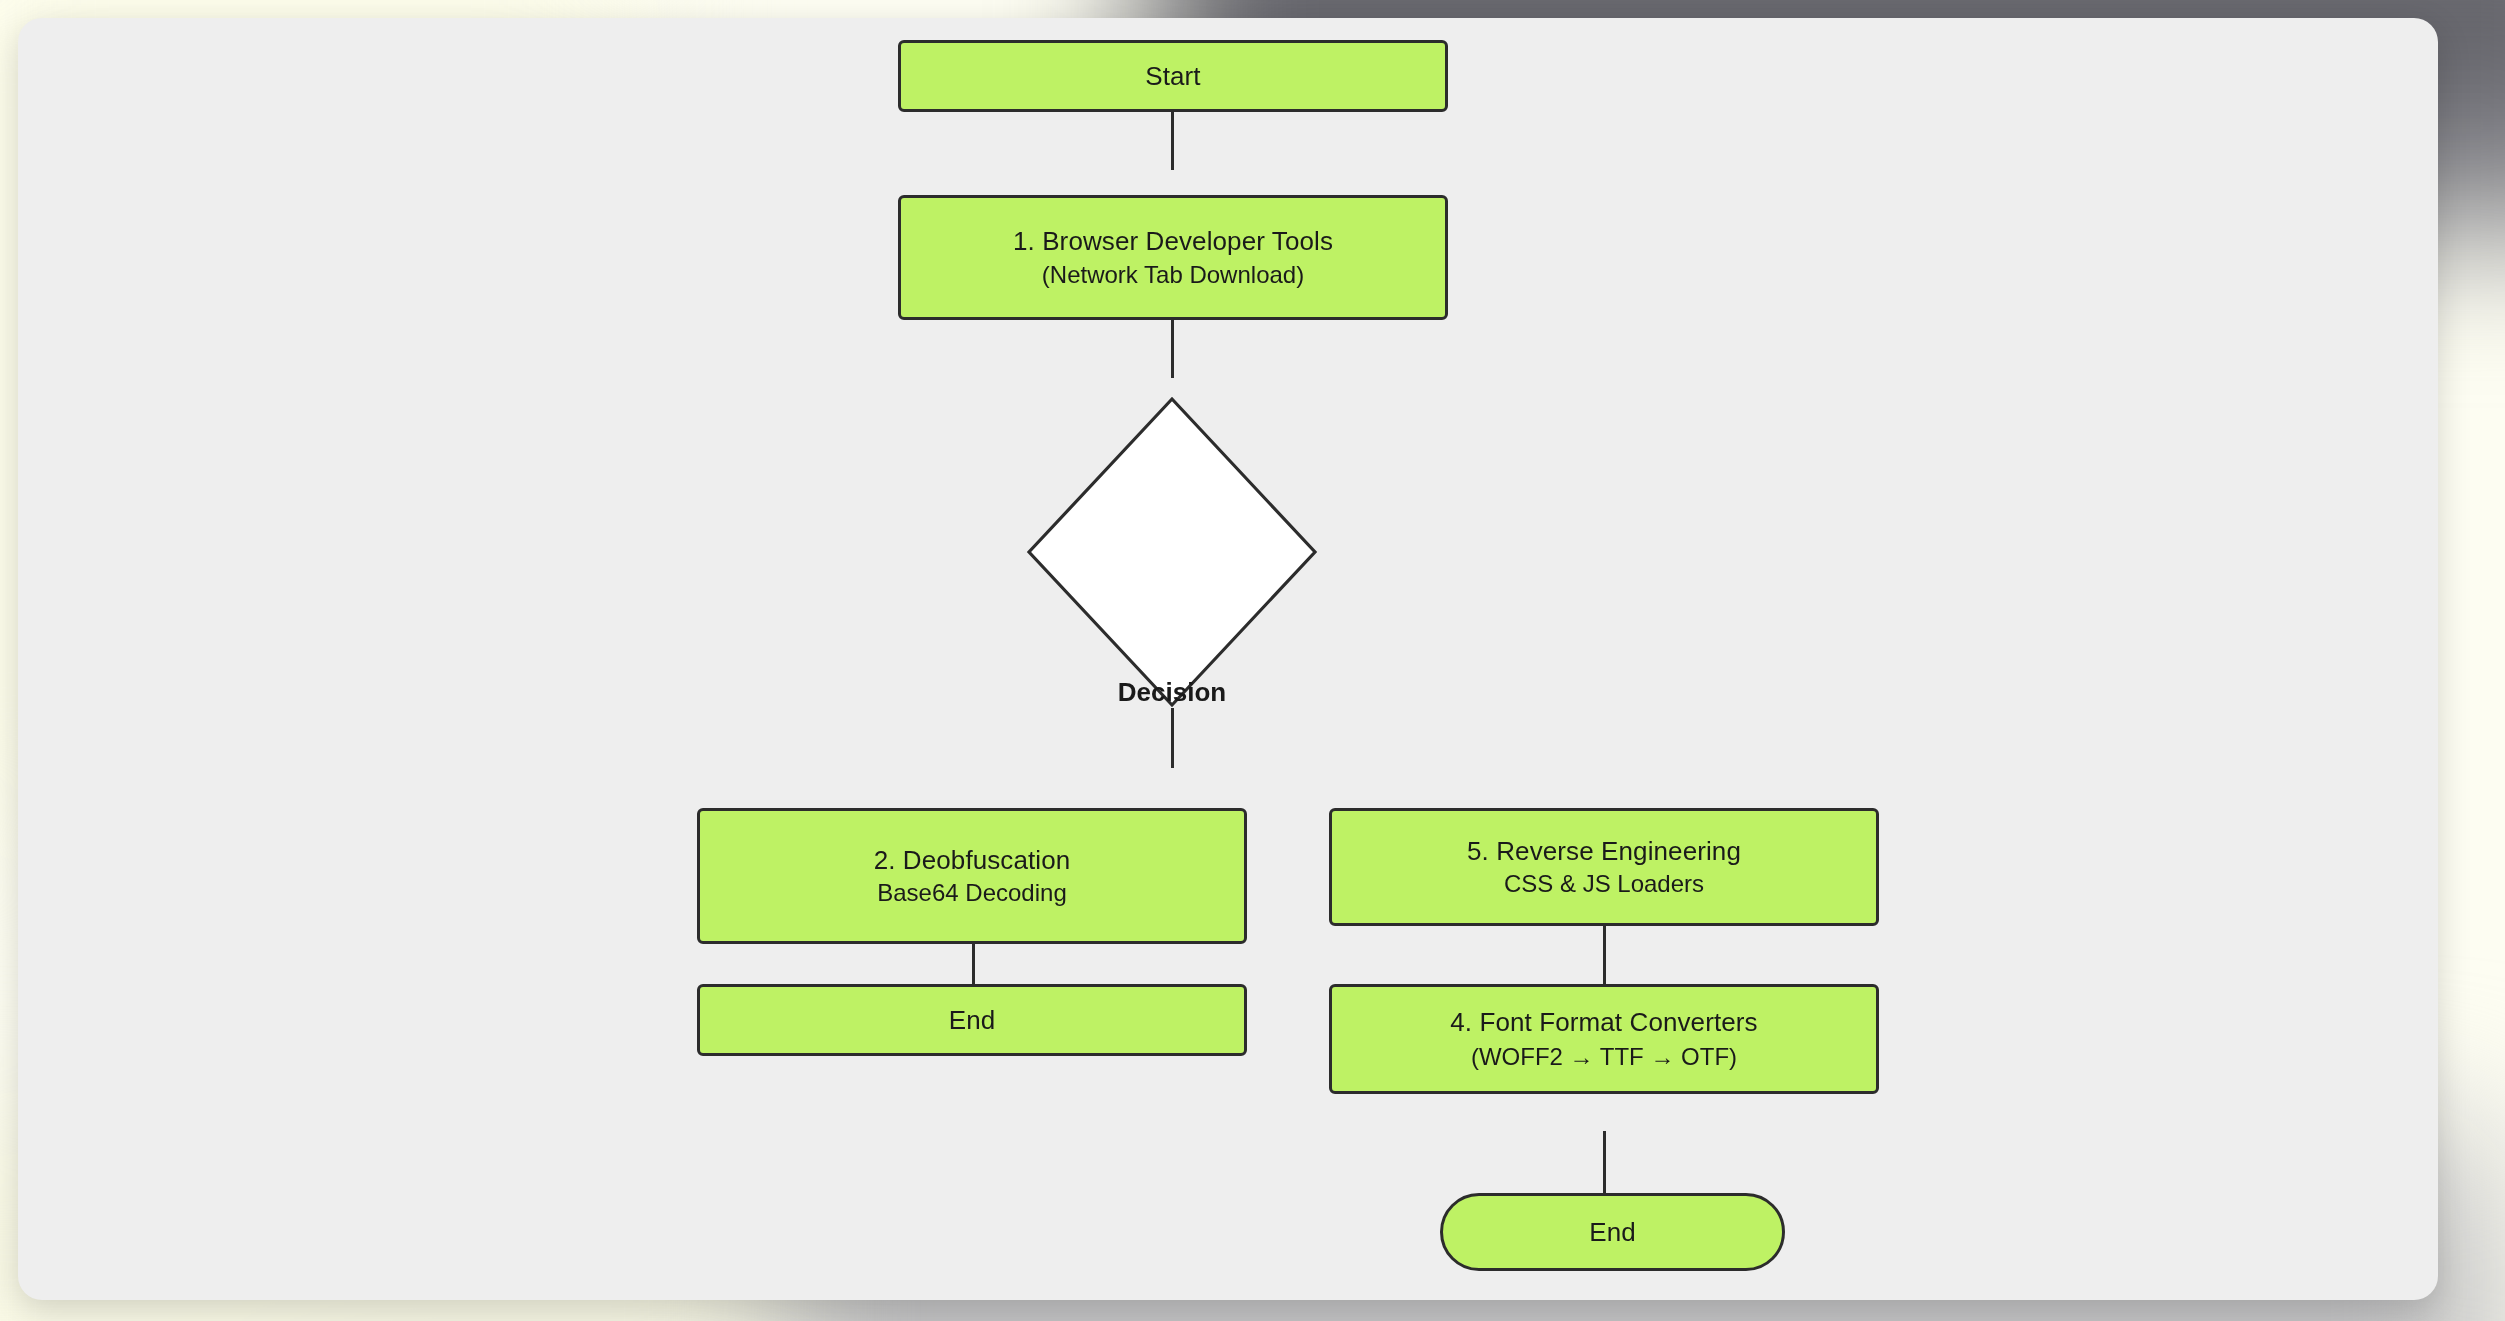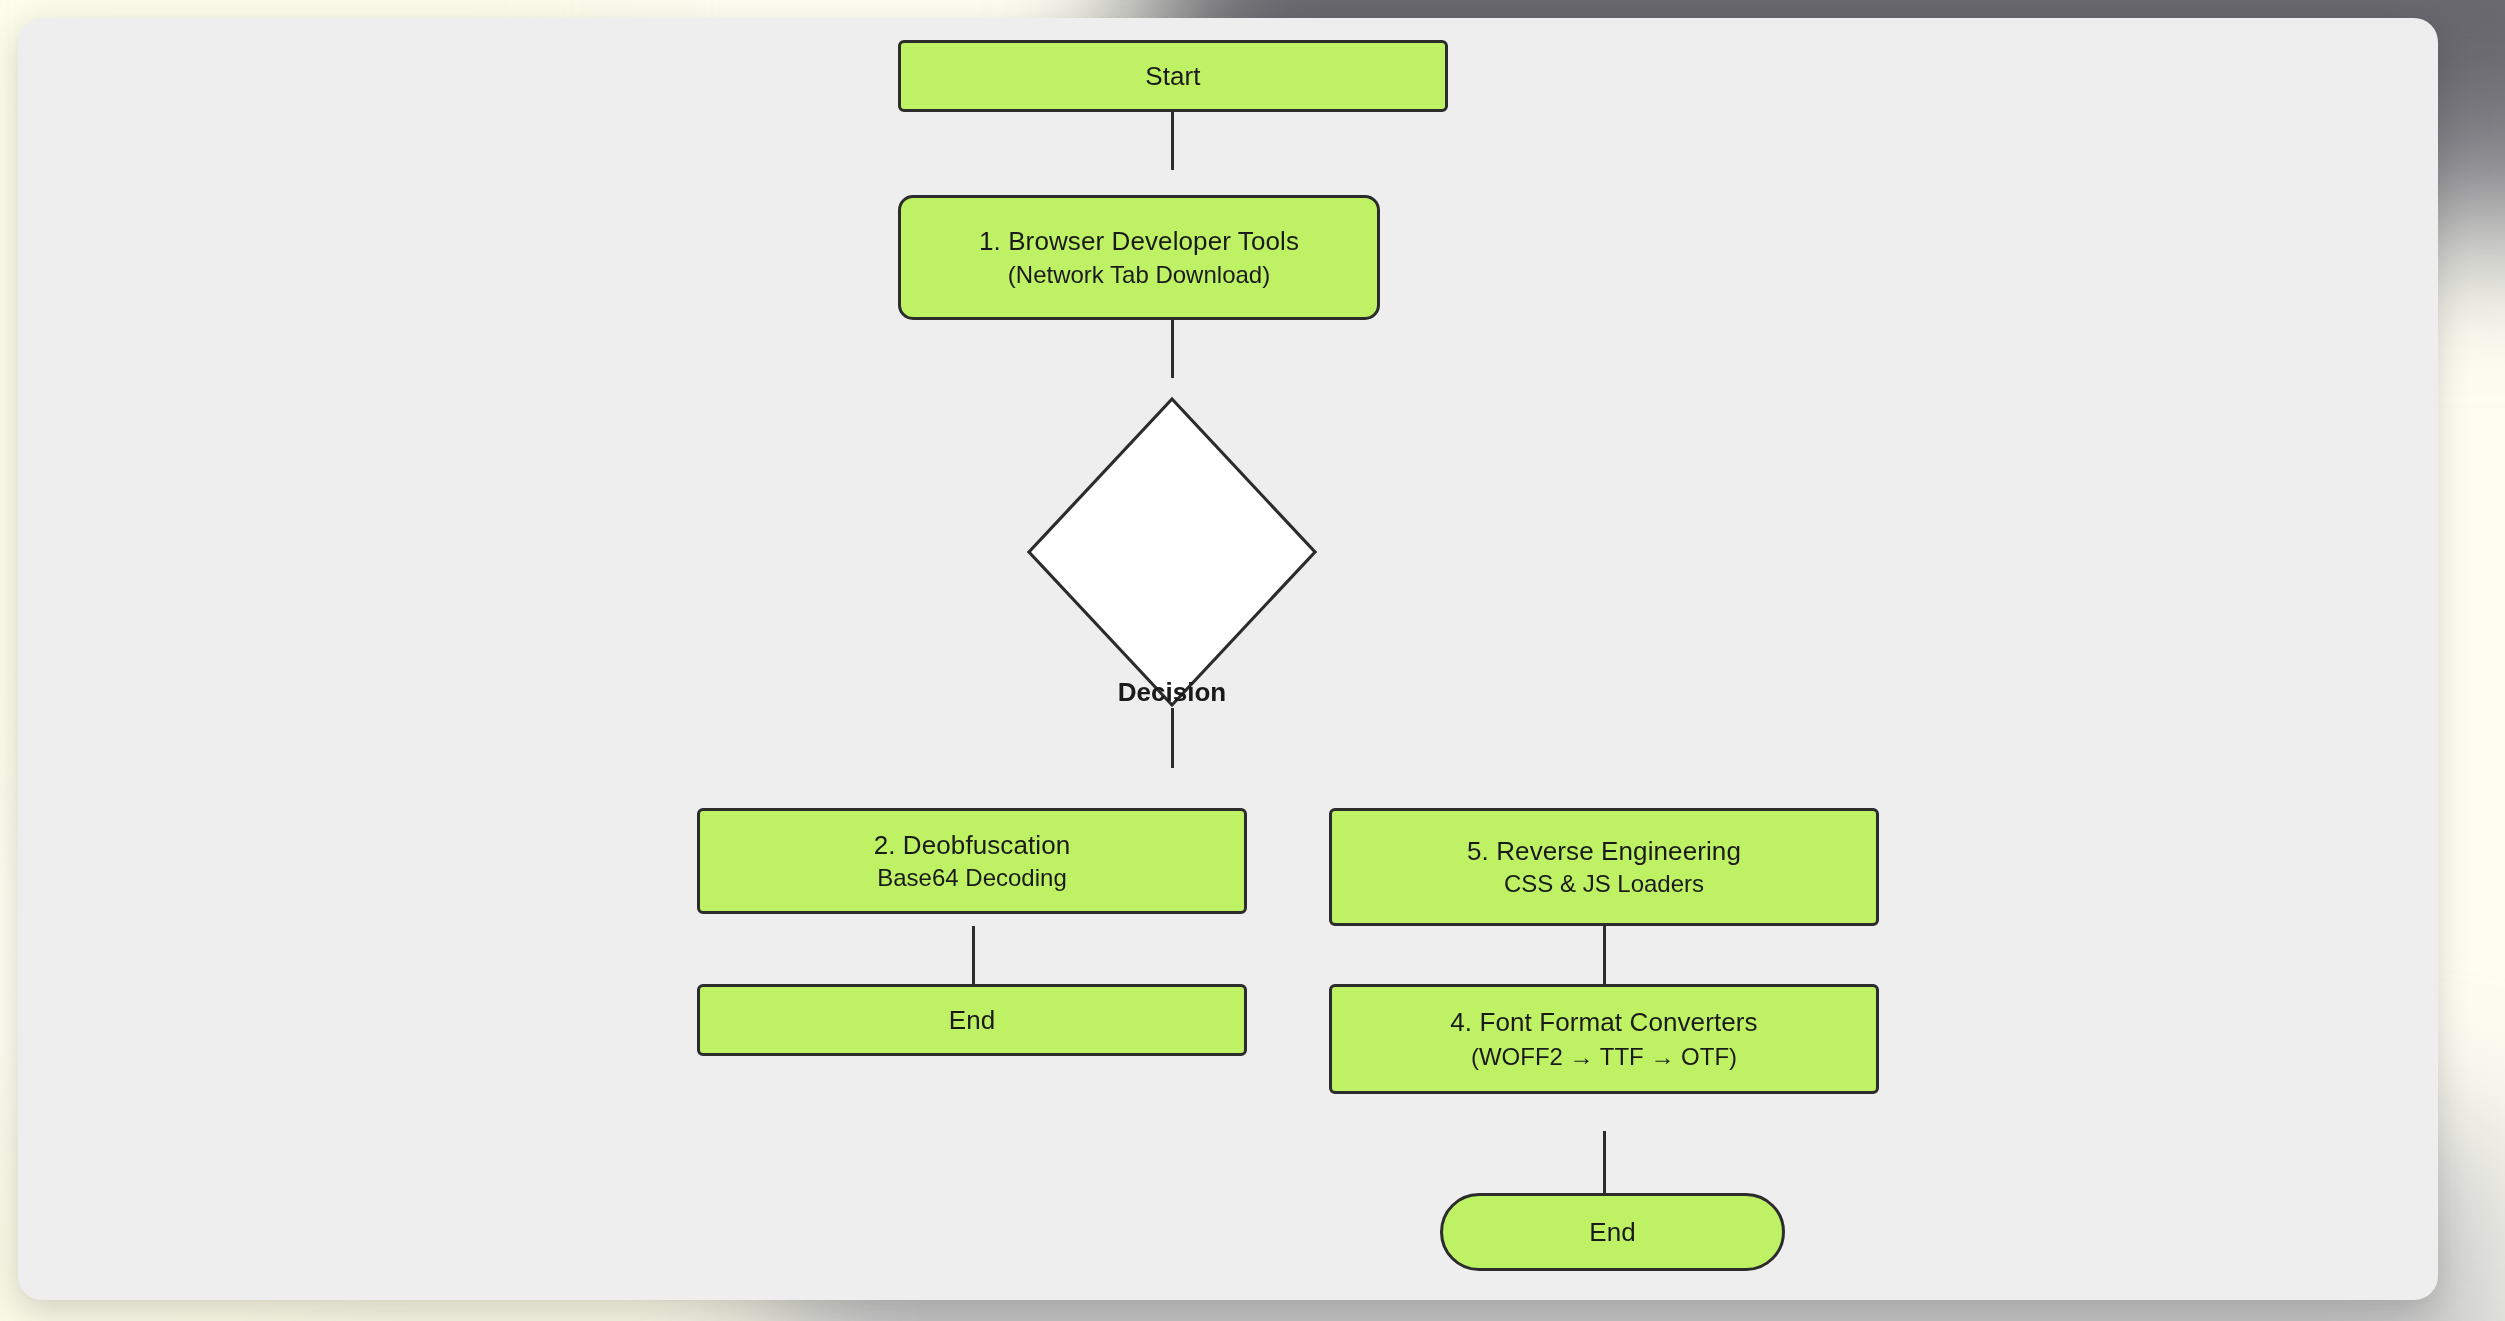--- a/index.html
+++ b/index.html
@@ -154,33 +154,33 @@
     <div class="connector" style="left:954px; top:908px; height:58px;"></div>
 
     <div class="connector" style="left:1585px; top:908px; height:58px;"></div>
 
     <div class="connector" style="left:1585px; top:1113px; height:62px;"></div>
 
     <div class="node rect" style="left:880px; top:22px; width:550px; height:72px;">
       <span class="title">Start</span>
     </div>
 
-    <div class="node rect" style="left:880px; top:177px; width:482px; height:125px;border-radius:15px;">
+    <div class="node rect" style="left:880px; top:177px; width:550px; height:125px;">
       <span class="title">1. Browser Developer Tools</span>
       <span class="subtitle">(Network Tab Download)</span>
     </div>
 
     <div class="diamond-wrap" style="left:1008px; top:378px; width:292px; height:312px;">
       <svg class="diamond-shape" viewBox="0 0 292 312" preserveAspectRatio="none">
         <polygon points="146,3 289,156 146,309 3,156" fill="#ffffff" stroke="#2c2c2c" stroke-width="3.2" stroke-linejoin="miter"></polygon>
       </svg>
       <span class="diamond-text">Decision</span>
     </div>
 
-    <div class="node rect" style="left:679px; top:790px; width:550px; height:106px;">
+    <div class="node rect" style="left:679px; top:790px; width:550px; height:136px;">
       <span class="title">2. Deobfuscation</span>
       <span class="line2">Base64 Decoding</span>
     </div>
 
     <div class="node rect" style="left:1311px; top:790px; width:550px; height:118px;">
       <span class="title">5. Reverse Engineering</span>
       <span class="line2">CSS &amp; JS Loaders</span>
     </div>
 
     <div class="node rect" style="left:679px; top:966px; width:550px; height:72px;">

